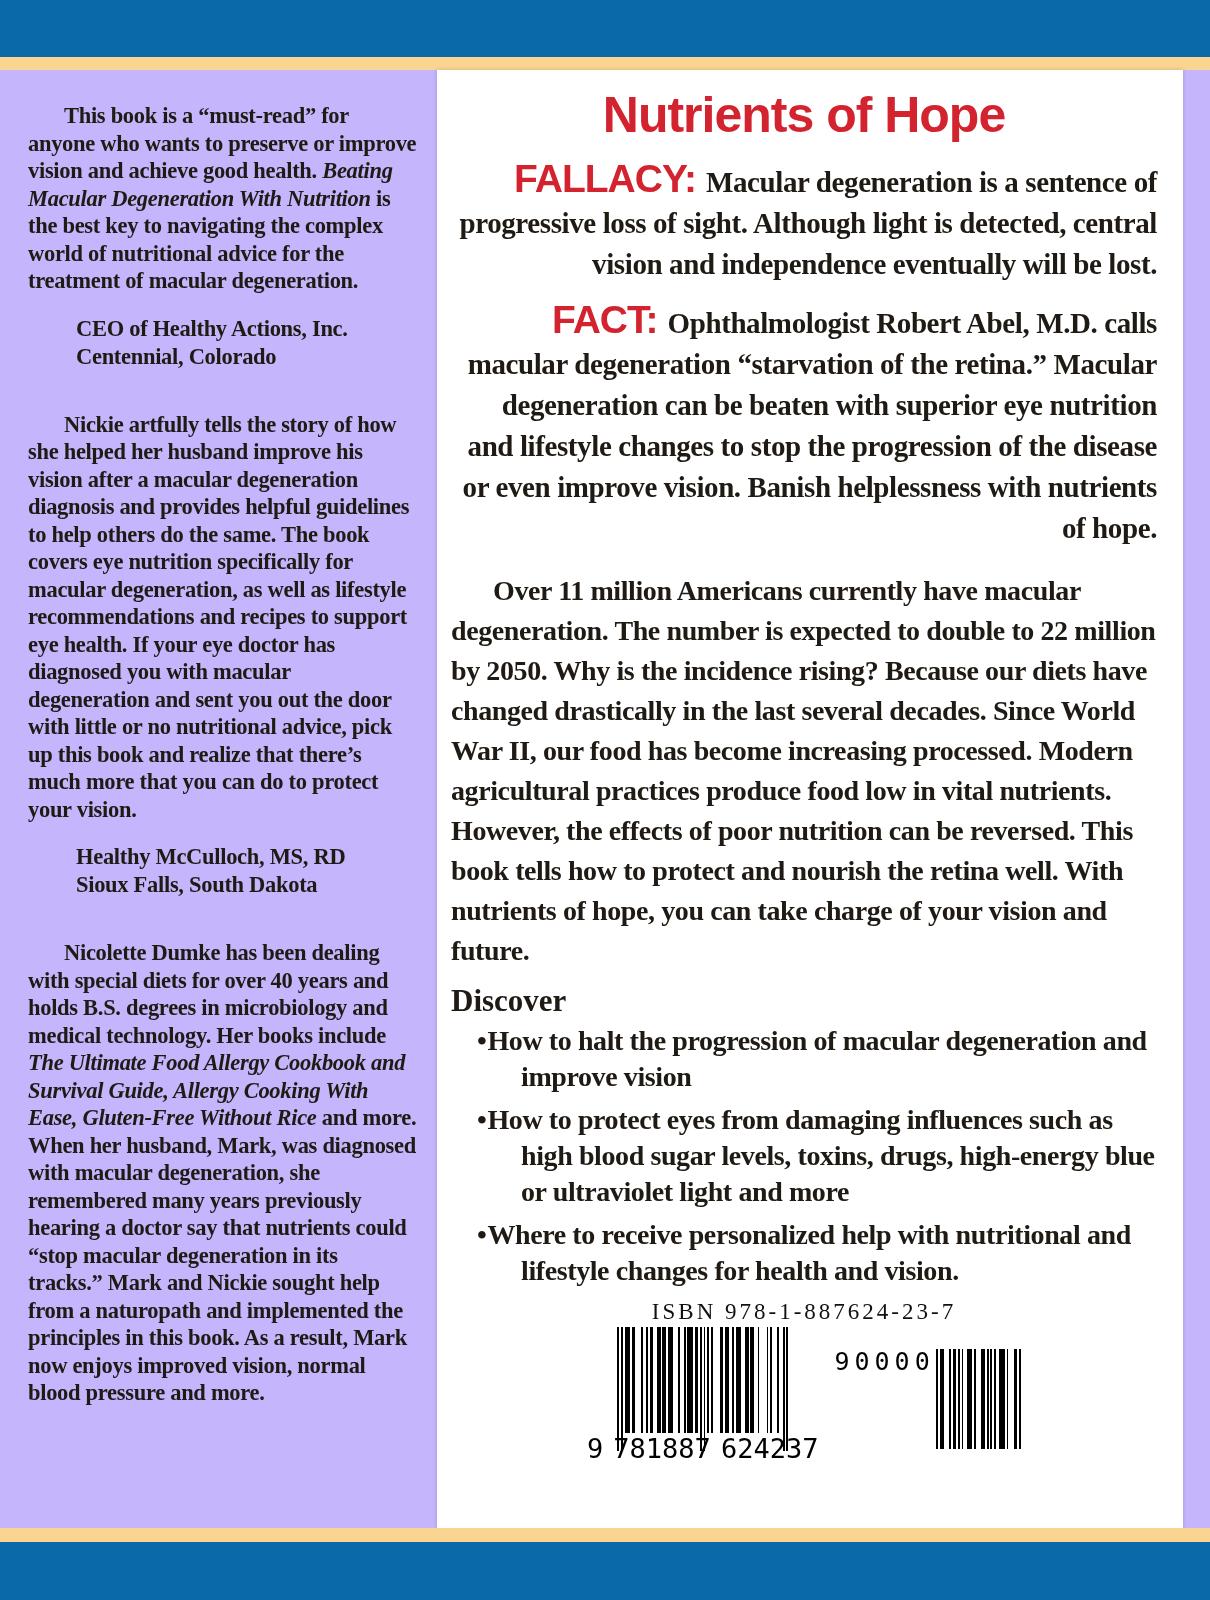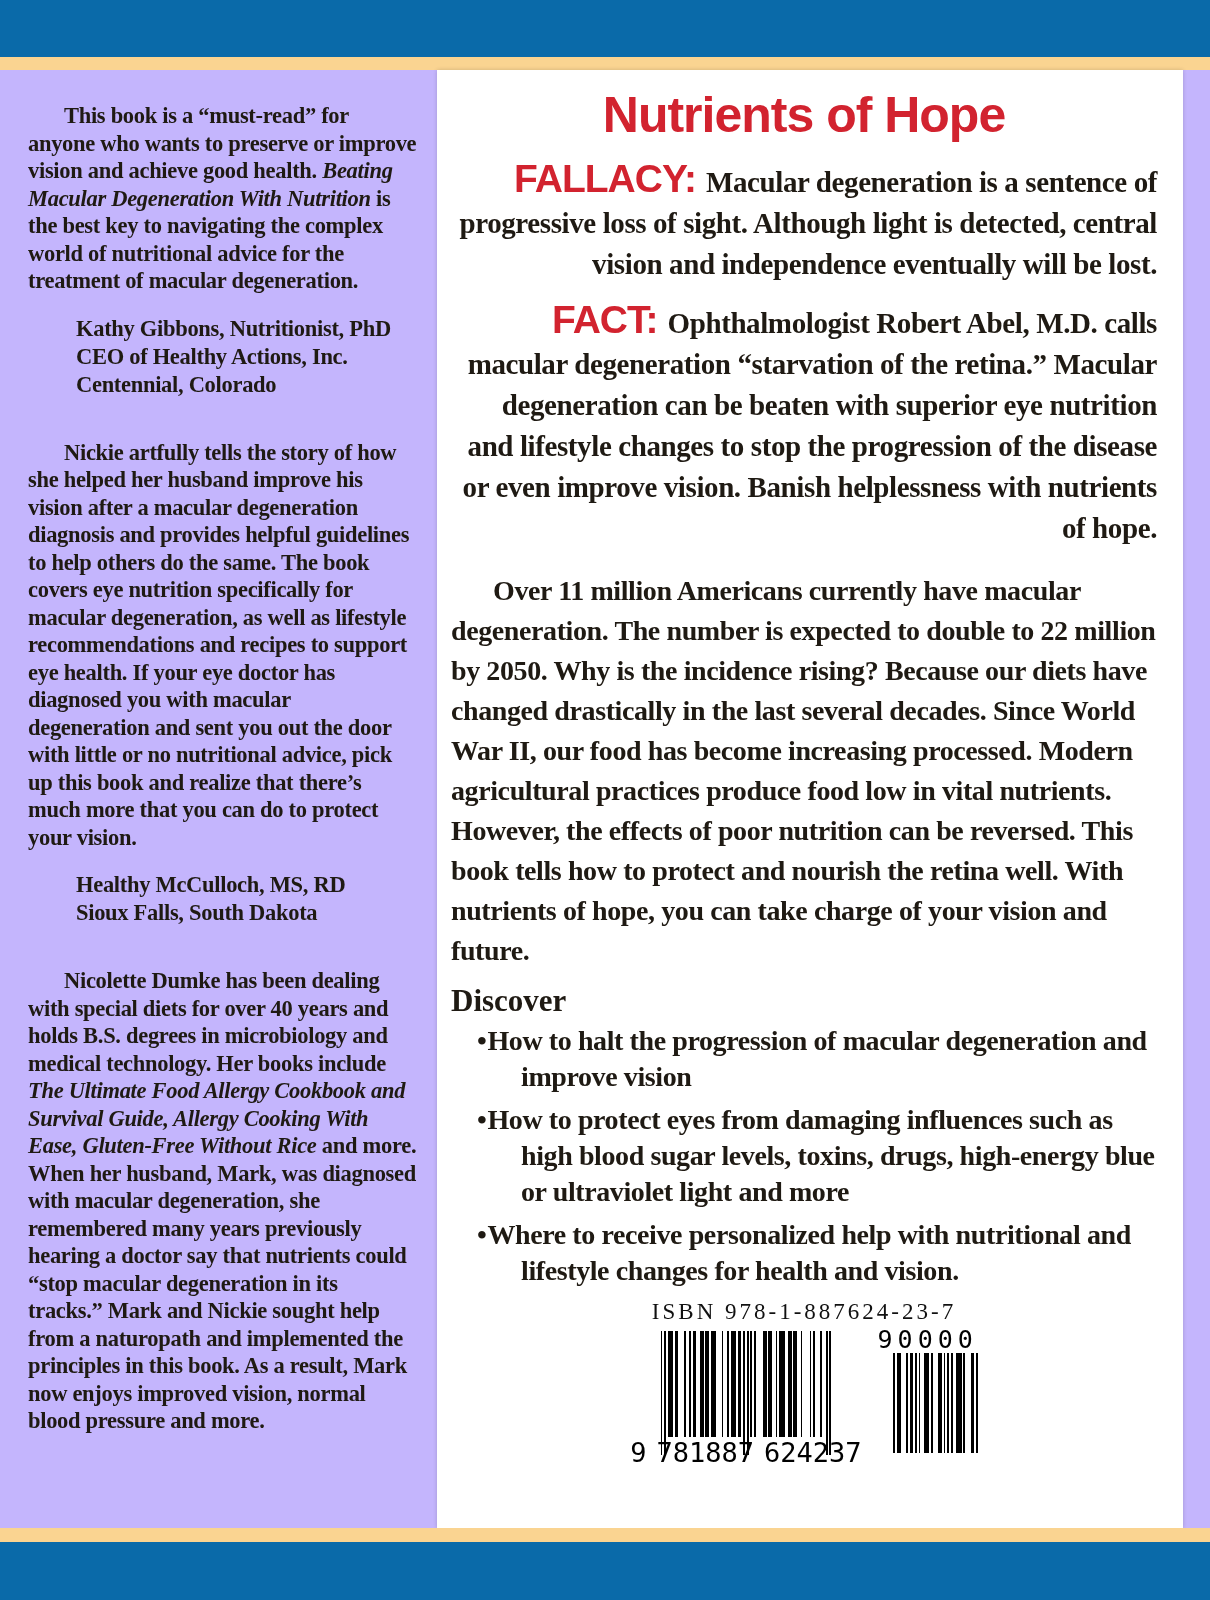--- a/index.html
+++ b/index.html
@@ -62,37 +62,36 @@
   .barcode-row{display:flex;align-items:flex-end;justify-content:center;gap:16px;}
   .ean-wrap{display:flex;flex-direction:column;align-items:center;}
   .bars{display:flex;align-items:flex-start;height:124px;}
   .bars .m{width:1.8px;height:106px;}
   .bars .m.b{background:#000;}
   .bars .m.g{height:124px;}
   .ean-digits{
     display:flex;gap:10px;margin-top:-16px;
     font-family:"DejaVu Sans Mono",monospace;font-size:27px;line-height:27px;color:#000;
   }
-  .supp{display:flex;flex-direction:column;align-items:flex-end;margin-bottom:13px;}
+  .supp{display:flex;flex-direction:row;align-items:flex-start;margin-bottom:13px;}
   .supp-label{font-family:"DejaVu Sans Mono",monospace;font-size:25px;letter-spacing:5px;line-height:26px;color:#000;}
   .supp .bars{height:100px;}
   .supp .bars .m{height:100px;}
 </style>
 </head>
 <body>
 
 <div class="page">
 
   <div class="bar top"></div>
   <div class="strip top"></div>
 
   <div class="left-col">
     <p><span>This book is a “must-read” for anyone who wants to preserve or improve vision and achieve good health. </span><span class="it">Beating Macular Degeneration With Nutrition</span><span> is the best key to navigating the complex world of nutritional advice for the treatment of macular degeneration.</span></p>
     <div class="attr">
-      <div>Kathy Gibbons, Nutritionist, PhD</div>
       <div>CEO of Healthy Actions, Inc.</div>
       <div>Centennial, Colorado</div>
     </div>
     <p><span>Nickie artfully tells the story of how she helped her husband improve his vision after a macular degeneration diagnosis and provides helpful guidelines to help others do the same. The book covers eye nutrition specifically for macular degeneration, as well as lifestyle recommendations and recipes to support eye health. If your eye doctor has diagnosed you with macular degeneration and sent you out the door with little or no nutritional advice, pick up this book and realize that there’s much more that you can do to protect your vision.</span></p>
     <div class="attr">
       <div>Healthy McCulloch, MS, RD</div>
       <div>Sioux Falls, South Dakota</div>
     </div>
     <p><span>Nicolette Dumke has been dealing with special diets for over 40 years and holds B.S. degrees in microbiology and medical technology. Her books include </span><span class="it">The Ultimate Food Allergy Cookbook and Survival Guide, Allergy Cooking With Ease, Gluten-Free Without Rice</span><span> and more. When her husband, Mark, was diagnosed with macular degeneration, she remembered many years previously hearing a doctor say that nutrients could “stop macular degeneration in its tracks.” Mark and Nickie sought help from a naturopath and implemented the principles in this book. As a result, Mark now enjoys improved vision, normal blood pressure and more.</span></p>
   </div>

